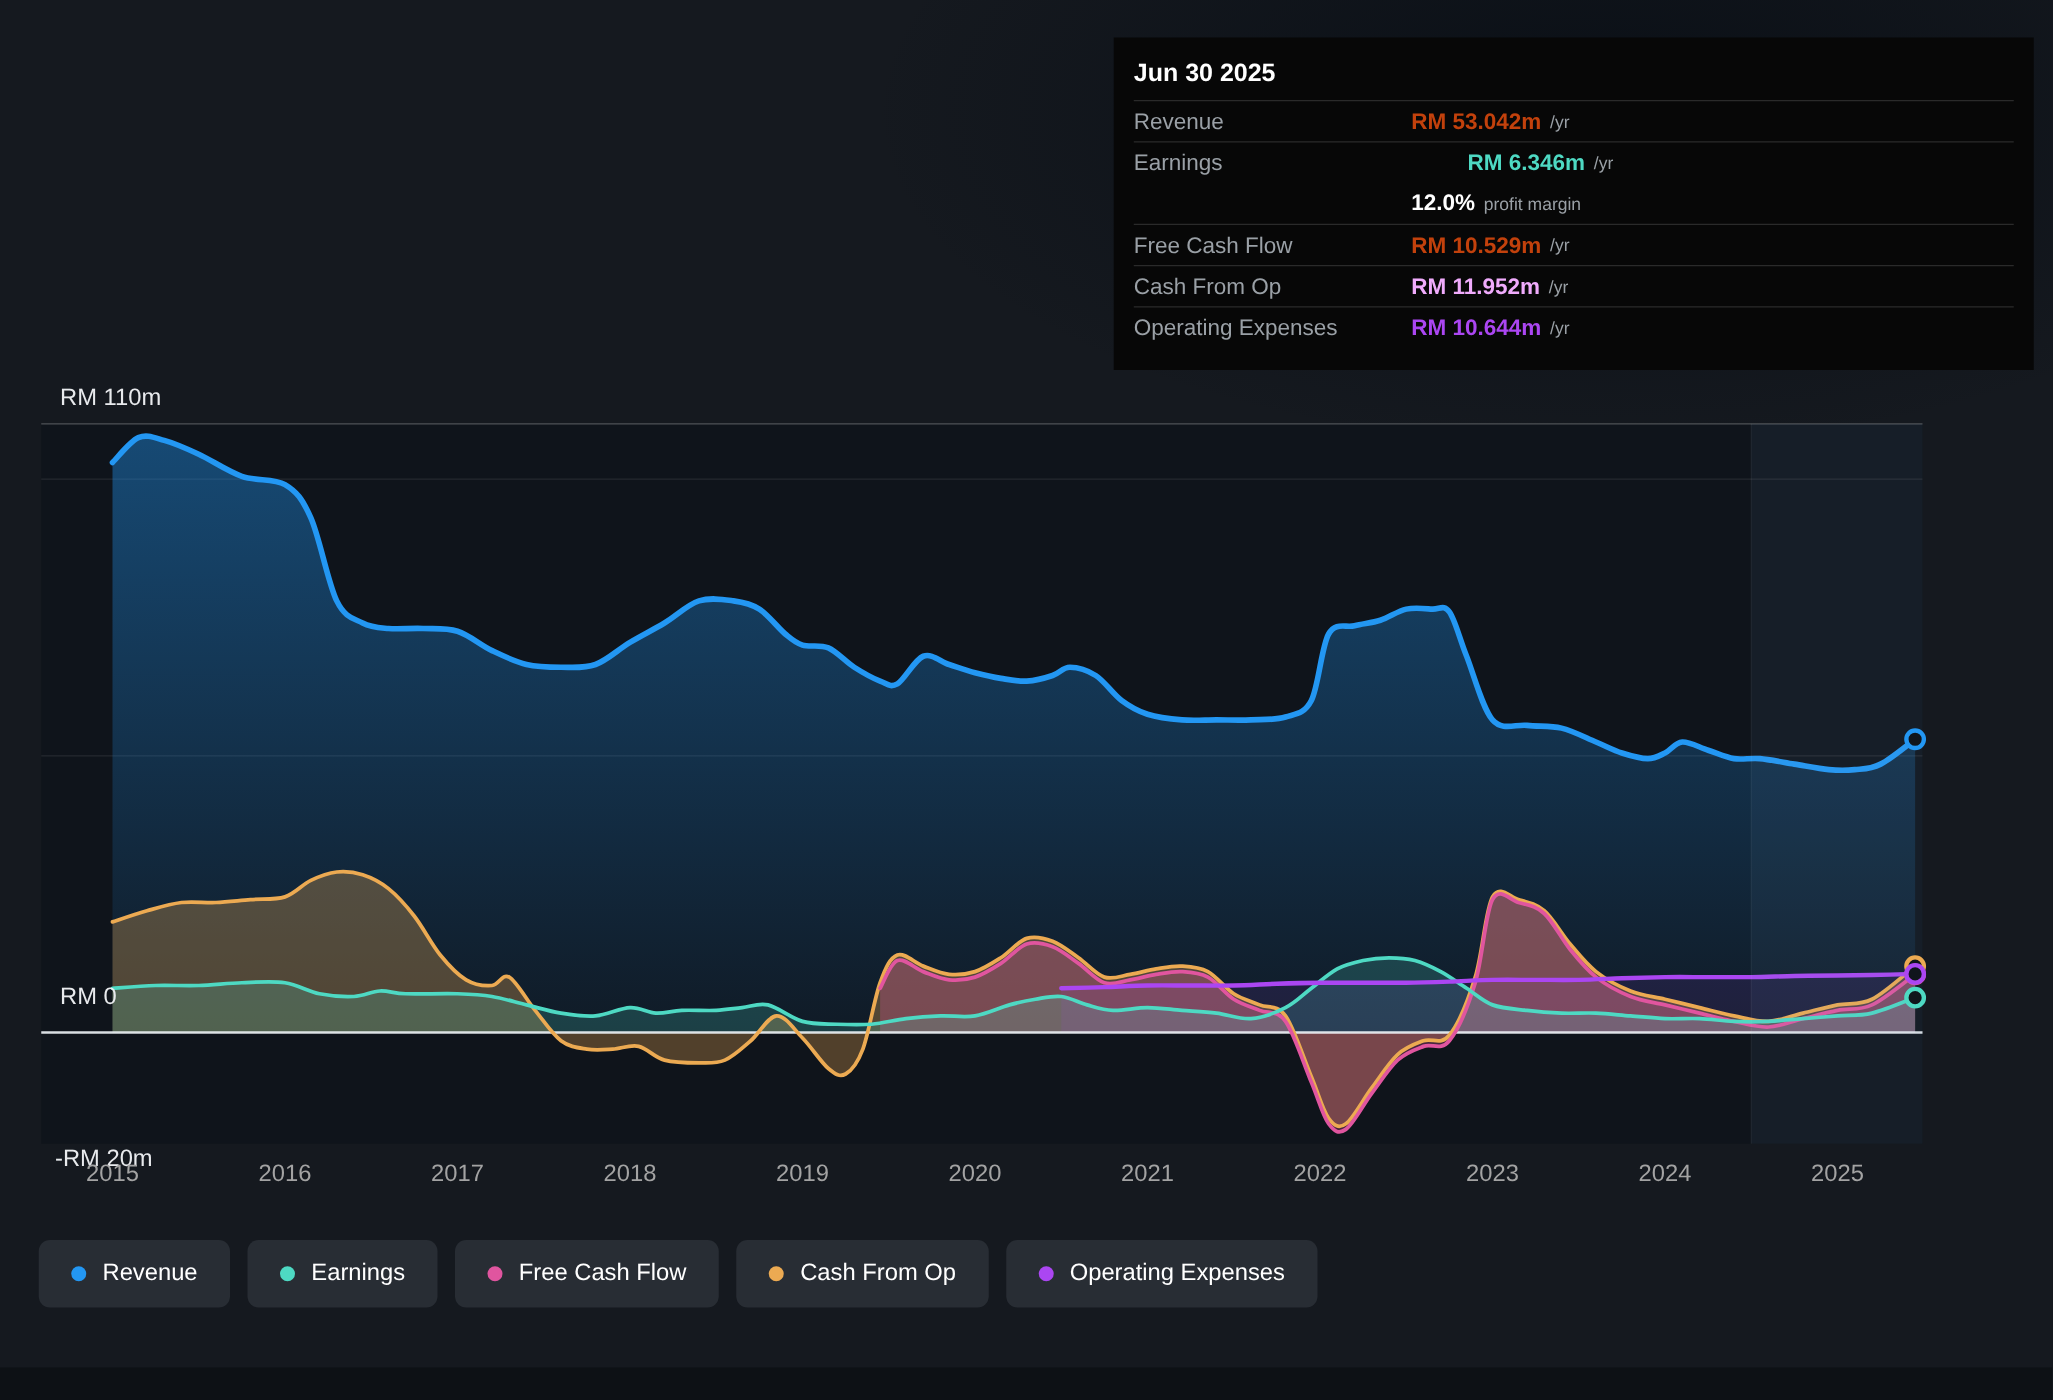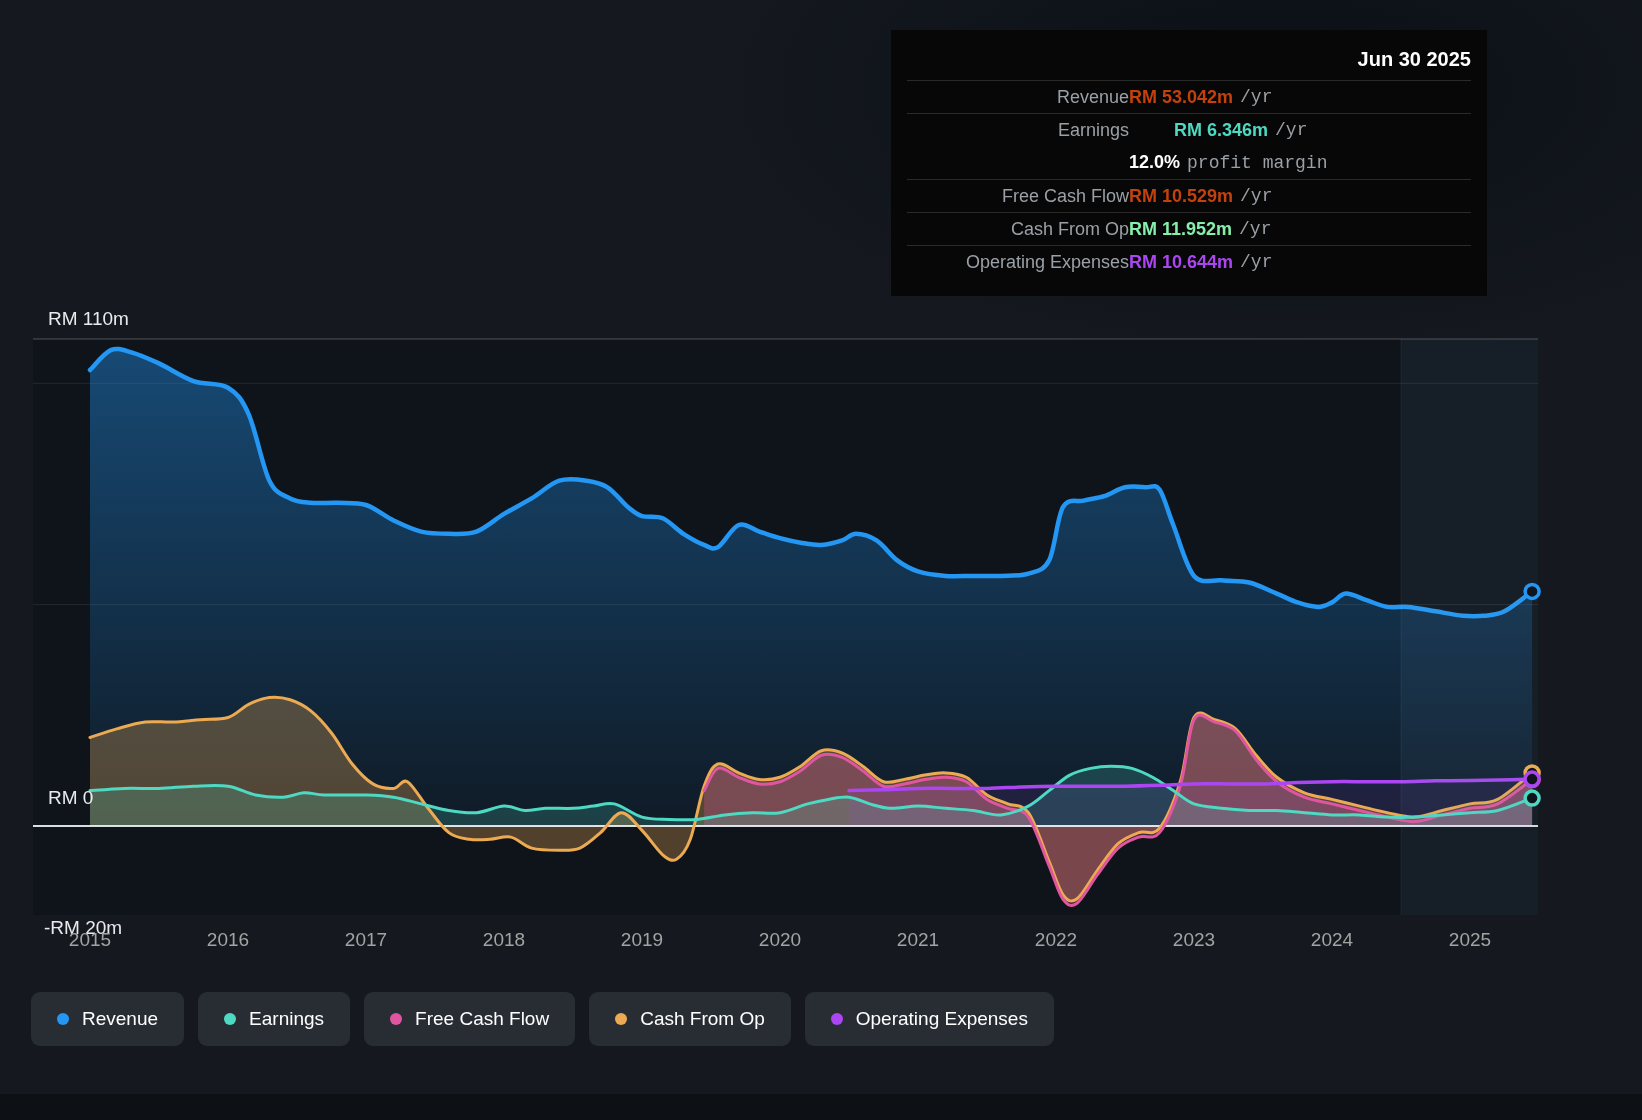--- a/index.html
+++ b/index.html
@@ -4,29 +4,29 @@
 <style>
   * { margin:0; padding:0; box-sizing:border-box; }
   html,body { width:1642px; height:1120px; }
   body {
     position:relative; overflow:hidden;
     font-family:"Liberation Sans", sans-serif;
     background: radial-gradient(900px 420px at 78% 8%, #0a0f16 0%, rgba(10,15,22,0) 65%), #15191f;
   }
   
   .tooltip {
-    position:absolute; left:891px; top:30px; width:596px; height:266px;
-    background:#070707; padding:10px 16px; z-index:6;text-align:right;
+    position:absolute; left:891px; top:30px; width:736px; height:266px;
+    background:#070707; padding:10px 16px; z-index:6;
   }
   .tt-title { color:#ffffff; font-size:20px; font-weight:bold; padding:8px 0 9px 0; }
   .tt-row { display:flex; align-items:center; height:33px; border-top:1px solid rgba(255,255,255,0.14); }
   .tt-row.no-top { border-top:none; }
   .tt-label { width:222px; color:#9aa0a6; font-size:18px; flex:none; }
   .tt-value { font-size:18px; font-weight:bold; color:#fff; }
-  .tt-suffix { color:#9aa0a6; font-size:18px; margin-left:7px;font-family:Liberation Mono, monospace; }
+  .tt-suffix { color:#9aa0a6; font-size:14px; margin-left:7px; }
   
   .ylab { position:absolute; left:48px; font-size:19px; color:#e8eaed; z-index:4;text-align:center; }
   .ylab.y110 { top:308px; }
   .ylab.y0   { top:787px; }
   .ylab.yneg { top:881px; left:44px;margin-top:36px; }
   .xlab { position:absolute; top:929px; width:80px; text-align:center; font-size:19px; color:#a3a3a3; z-index:4; }
   .x0{left:50px}.x1{left:188px}.x2{left:326px}.x3{left:464px}.x4{left:602px}.x5{left:740px}
   .x6{left:878px}.x7{left:1016px}.x8{left:1154px}.x9{left:1292px}.x10{left:1430px}
   
   #plot { position:absolute; left:0; top:330px; z-index:2; }
@@ -60,21 +60,21 @@
     <span class="tt-value" style="color: rgb(255, 255, 255);">12.0%</span>
     <span class="tt-suffix">profit margin</span>
   </div>
   <div class="tt-row">
     <span class="tt-label">Free Cash Flow</span>
     <span class="tt-value" style="color: #c2410c;">RM 10.529m</span>
     <span class="tt-suffix">/yr</span>
   </div>
   <div class="tt-row">
     <span class="tt-label">Cash From Op</span>
-    <span class="tt-value" style="color: #86efac;">RM 11.952m</span>
+    <span class="tt-value" style="color: #f0abfc;">RM 11.952m</span>
     <span class="tt-suffix">/yr</span>
   </div>
   <div class="tt-row">
     <span class="tt-label">Operating Expenses</span>
     <span class="tt-value" style="color: rgb(171, 70, 242);">RM 10.644m</span>
     <span class="tt-suffix">/yr</span>
   </div>
 </div>
 
 <div class="ylab y110">RM 110m</div>

